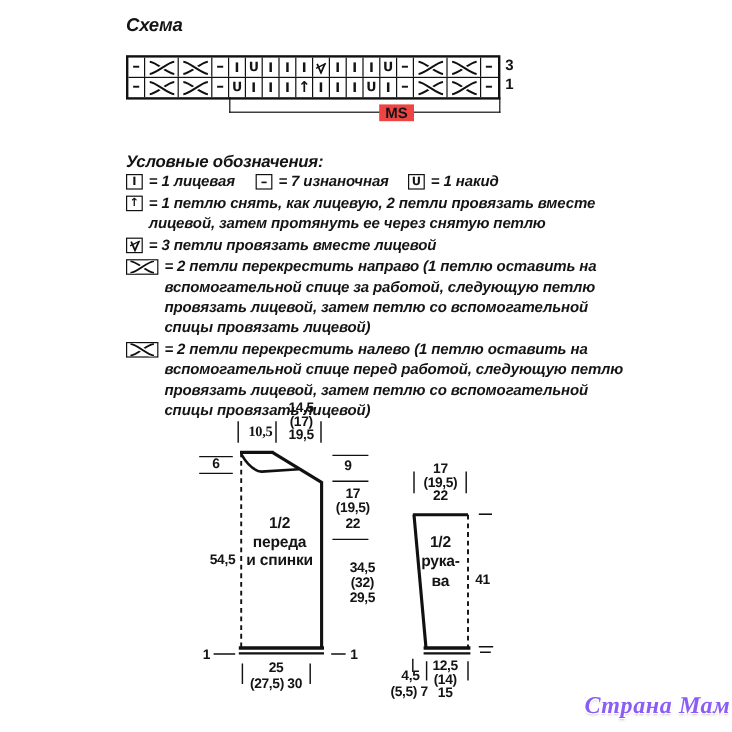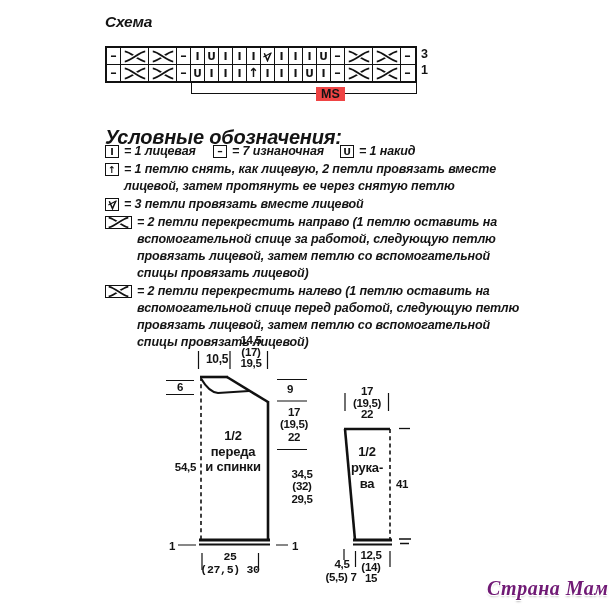--- a/index.html
+++ b/index.html
@@ -2,21 +2,21 @@
 <html><head>
 <meta charset="utf-8">
 <style>
   html,body{margin:0;padding:0;background:#fff;}
   #page{position:relative;width:610px;height:610px;background:#fff;overflow:hidden;
         font-family:"Liberation Sans",sans-serif;color:#141414;}
 
   
   .h-title{position:absolute;font:italic 700 15.5px "Liberation Sans",sans-serif;letter-spacing:-0.2px;}
   #schema-title{left:105px;top:13px;}
-  #legend-title{left:105px;top:126px;font-size:20px;}
+  #legend-title{left:105px;top:126px;font-size:14px;}
 
   
   #chart{position:absolute;left:105px;top:46px;border:2px solid #111;background:#fff;width:308px;}
   .chart-row{display:flex;height:16px;}
   .chart-row:first-child{border-bottom:1.4px solid #111;}
   .cell{width:13px;height:100%;border-right:1px solid #111;display:flex;align-items:center;justify-content:center;overflow:hidden;}
   .cell.wide{width:27px;}
   .cell:last-child{border-right:none;}
   .tglyph{font:700 11px "DejaVu Sans",sans-serif;line-height:1;}
   .g-p{font-size:13px;margin-top:-2px;}
@@ -309,48 +309,48 @@
       <path class="st" d="M353,540 L392,540" stroke-width="2.8"></path>
       <path class="st" d="M353,544.5 L392,544.5" stroke-width="2"></path>
       <path class="st" d="M345,393 L345,411 M388.5,393 L388.5,411" stroke-width="1.2"></path>
       <path class="st" d="M399,428.5 L410,428.5" stroke-width="1.3"></path>
       <path class="st" d="M399,539 L411,539 M400,543.5 L409,543.5" stroke-width="1.3"></path>
       <path class="st" d="M355.5,551 L355.5,567 M390,551 L390,567" stroke-width="1.2"></path>
       <path class="st" d="M344,549 L344,560" stroke-width="1.2"></path>
     </g>
   </svg>
 
-  <div class="m c" style="left:197px;top:353px;width:40px;font-size:12px;">10,5</div>
+  <div class="m c" style="left:197px;top:353px;width:40px;font-size:12px;font-family:Liberation Serif, serif;">10,5</div>
   <div class="m stack" style="left:229px;top:335px;width:44px;line-height:11.5px;">14,5
 (17)
 19,5</div>
   <div class="m c" style="left:170px;top:381px;width:20px;">6</div>
   <div class="m r" style="left:166px;top:461px;width:30px;">54,5</div>
   <div class="m c" style="left:280px;top:383px;width:20px;">9</div>
   <div class="m stack" style="left:275px;top:406px;width:38px;line-height:12.3px;">17
 (19,5)
 22</div>
   <div class="m stack" style="left:282px;top:468px;width:40px;line-height:12.3px;">34,5
 (32)
 29,5</div>
   <div class="m c" style="left:166px;top:540px;width:12px;">1</div>
   <div class="m c" style="left:289px;top:540px;width:12px;">1</div>
-  <div class="m stack" style="left:197px;top:551px;width:66px;line-height:12.5px;font-family:Liberation Mono, monospace;">25
+  <div class="m stack" style="left:197px;top:551px;width:66px;line-height:12.5px;">25
 (27,5) 30</div>
   <div class="shape-label" style="left:199px;top:428px;width:68px;">1/2
 переда
 и спинки</div>
 
   <div class="m stack" style="left:344px;top:386px;width:46px;line-height:11.5px;">17
 (19,5)
 22</div>
   <div class="m" style="left:396px;top:478px;">41</div>
   <div class="m stack" style="left:347px;top:550px;width:48px;line-height:11.5px;">12,5
 (14)
 15</div>
   <div class="m c" style="left:330px;top:558px;width:24px;">4,5</div>
   <div class="m c" style="left:324px;top:571px;width:34px;">(5,5) 7</div>
   <div class="shape-label" style="left:346px;top:444px;width:42px;line-height:16px;">1/2
 рука-
 ва</div>
 
-  <div id="watermark" style="color: #701a75;">Страна Мам</div>
+  <div id="watermark" style="color: #8b5cf6;">Страна Мам</div>
 </div>
 
 </body></html>

